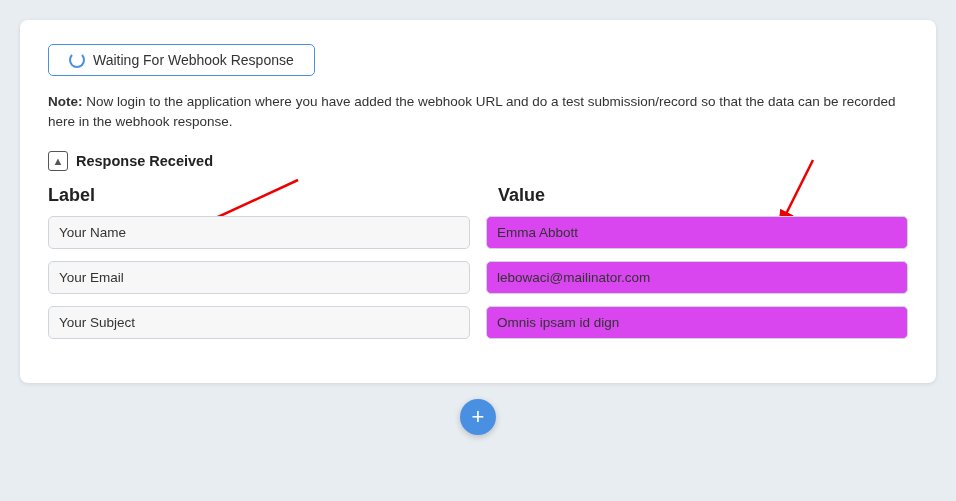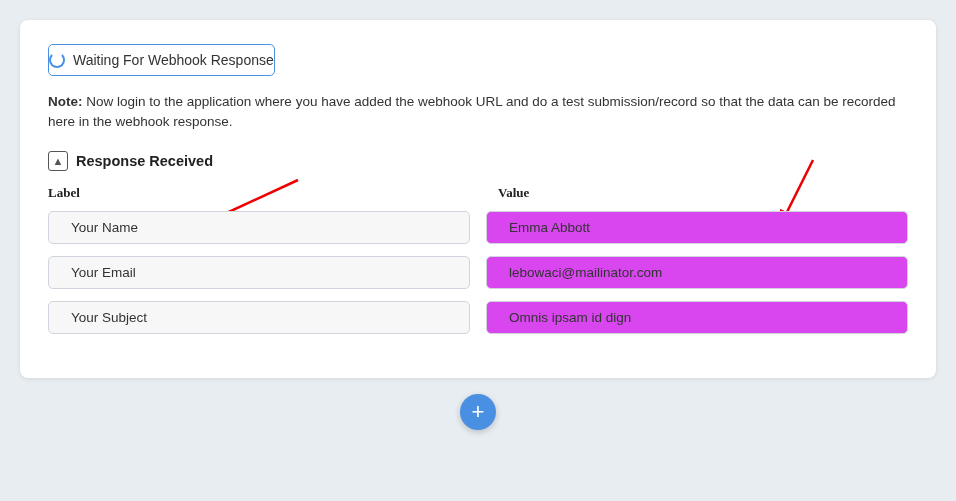--- a/index.html
+++ b/index.html
@@ -22,21 +22,21 @@
       max-width: 100%;
       box-shadow: 0 1px 4px rgba(0,0,0,0.1);
       position: relative;
     }
     .waiting-btn {
       display: inline-flex;
       align-items: center;
       gap: 8px;
       border: 1.5px solid #4a90e2;
       border-radius: 5px;
-      padding: 7px 0;
+      padding: 7px 20px;
       background: #fff;
       color: #333;
       font-size: 14px;
       cursor: pointer;
       margin-bottom: 16px;
     }
     .spinner {
       width: 16px;
       height: 16px;
       border: 2px solid #4a90e2;
@@ -79,35 +79,34 @@
       color: #222;
       text-align: center;
     }
     .columns-header {
       display: flex;
       gap: 16px;
       margin-bottom: 10px;
     }
     .col-label-header, .col-value-header {
       font-weight: 700;
-      font-size: 13px;
+      font-size: 18px;
       color: #222;
-      font-family: Liberation Serif, serif;
     }
     .col-label-header { flex: 1; }
     .col-value-header { flex: 1; margin-left: 24px; }
     .field-row {
       display: flex;
       gap: 16px;
       margin-bottom: 12px;
       position: relative;
     }
     .field-label-input, .field-value-input {
       flex: 1;
-      padding: 8px 22px;
+      padding: 8px 10px;
       border: 1px solid #d0d5dd;
       border-radius: 5px;
       font-size: 13.5px;
       background: #f7f7f7;
       color: #333;
       resize: none;
       outline: none;
     }
     .field-value-input {
       background: #d946ef;

